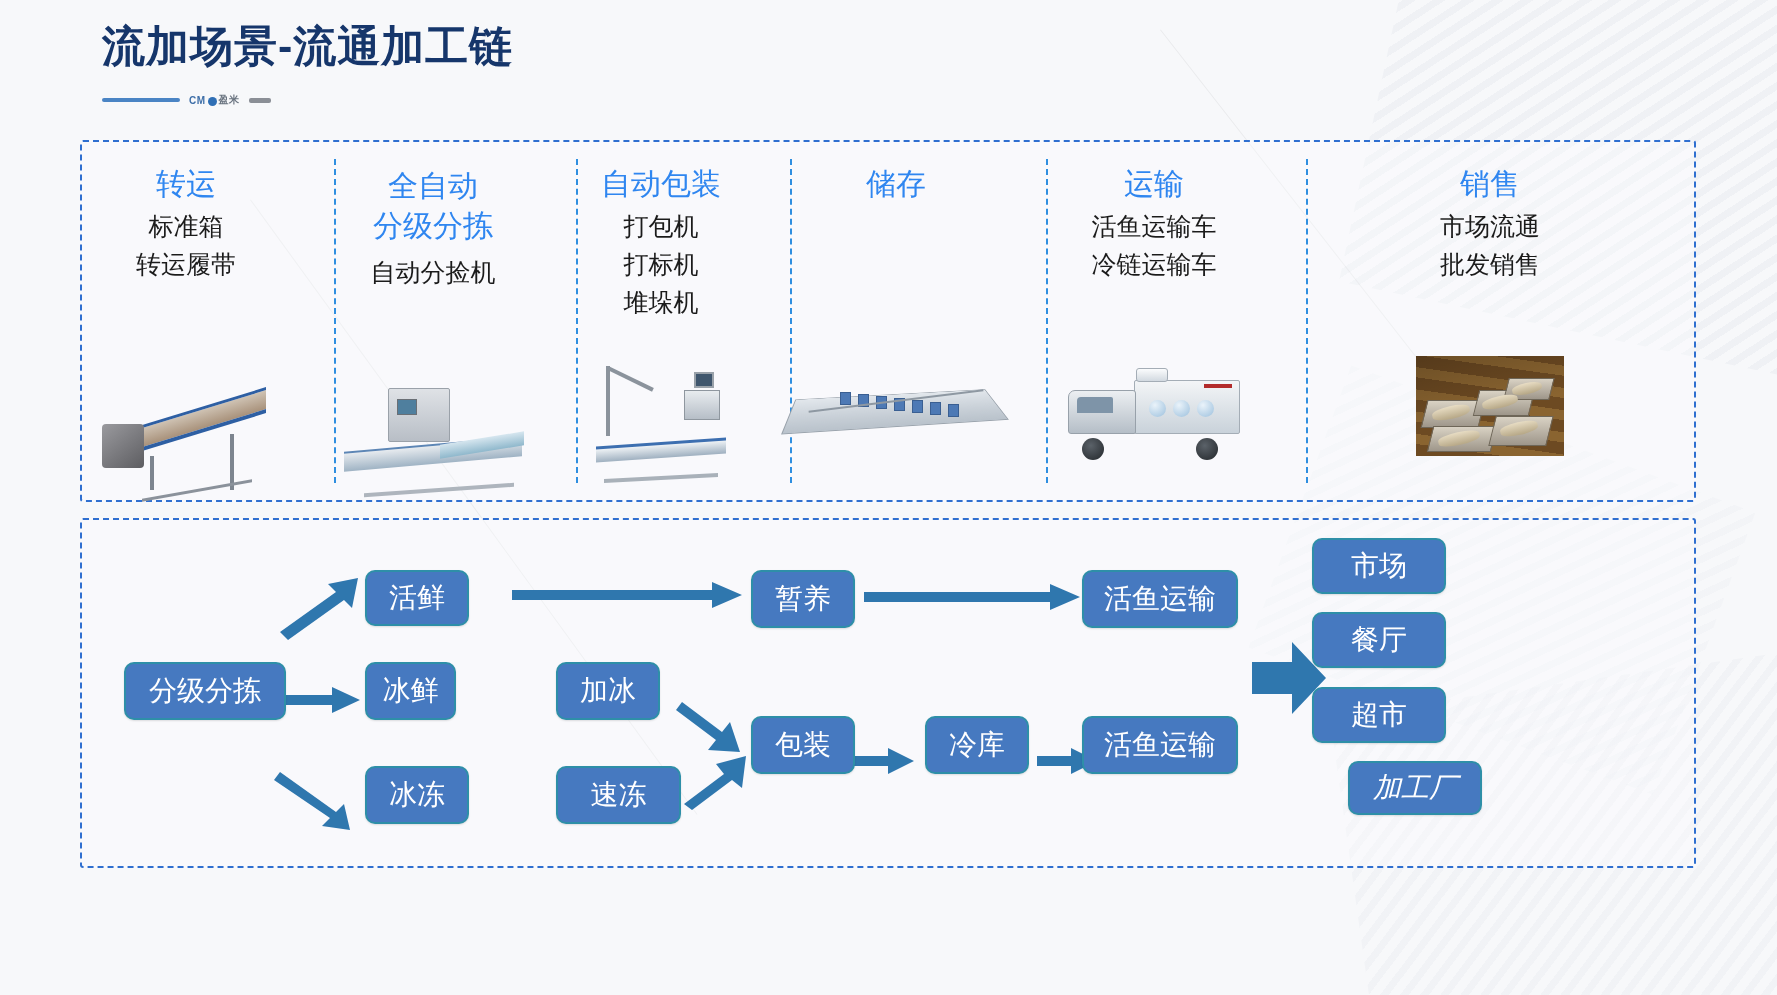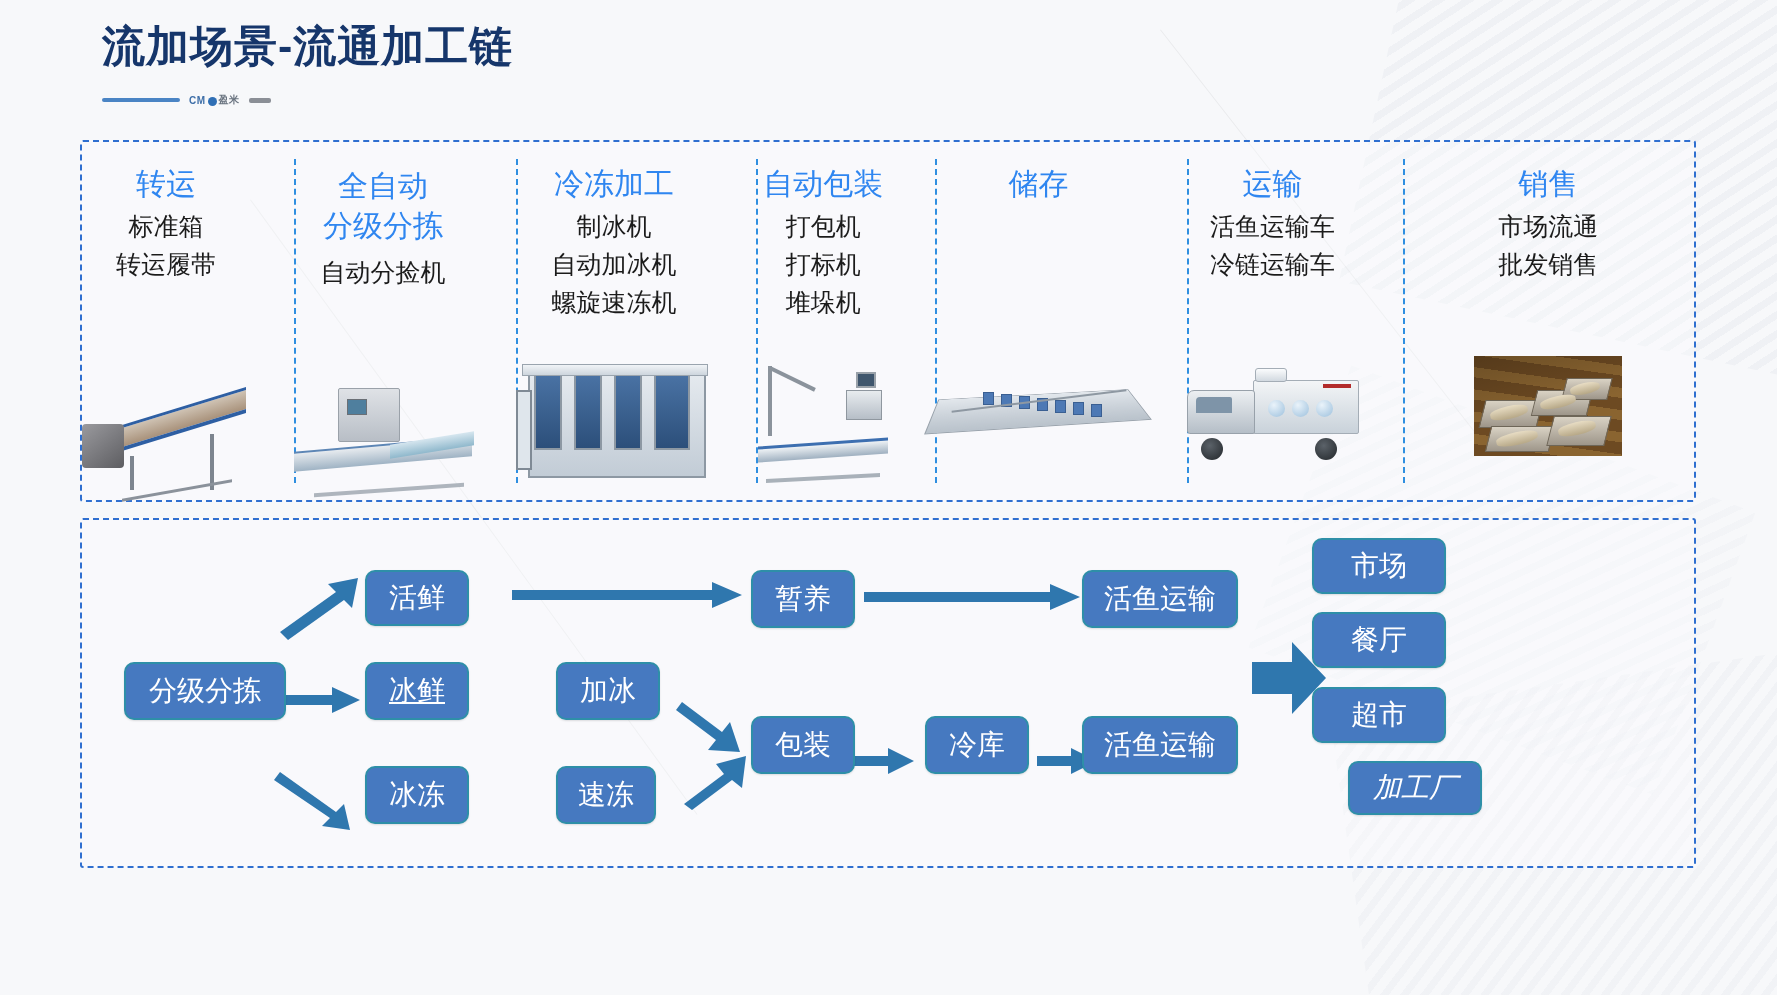--- a/index.html
+++ b/index.html
@@ -413,39 +413,20 @@
         <div class="line"></div>
           <div class="line2"></div>
         <div class="cab">
             <div class="screen"></div>
           </div>
         <div class="base"></div>
       </div>
     </div>
   </div>
 
-  <div class="stage" style="width:240px">
-    <div class="stage-title">冷冻加工</div>
-    <div class="stage-items">
-      <div class="stage-item">制冰机</div>
-      <div class="stage-item">自动加冰机</div>
-      <div class="stage-item">螺旋速冻机</div>
-    </div>
-    <div class="stage-photo">
-      <div class="ph ph-freezer">
-        <div class="body"></div>
-        <div class="win w1"></div>
-          <div class="win w2"></div>
-        <div class="win w3"></div>
-          <div class="win w4"></div>
-        <div class="top"></div>
-          <div class="door"></div>
-      </div>
-    </div>
-  </div>
 
   <div class="stage" style="width:170px">
     <div class="stage-title">自动包装</div>
     <div class="stage-items">
       <div class="stage-item">打包机</div>
       <div class="stage-item">打标机</div>
       <div class="stage-item">堆垛机</div>
     </div>
     <div class="stage-photo" style="margin-bottom:20px">
       <div class="ph ph-packer">
@@ -591,24 +572,24 @@
   </div>
 
   <div class="flow-arrow" style="left:1170px;top:120px;">
     <svg width="76" height="76" viewBox="0 0 76 76">
       <path d="M0 22 L40 22 L40 2 L74 38 L40 74 L40 54 L0 54 Z" fill="#2f77ae"></path>
     </svg>
   </div>
 
   <div class="flow-box" style="left:42px;  top:142px; width:162px; height:58px;">分级分拣</div>
   <div class="flow-box" style="left:283px; top:50px;  width:104px; height:56px;">活鲜</div>
-  <div class="flow-box" style="left:283px; top:142px; width:104px; height:58px;text-decoration:underline;">冰鲜</div>
+  <div class="flow-box" style="left:283px; top:142px; width:91px; height:58px;">冰鲜</div>
   <div class="flow-box" style="left:283px; top:246px; width:104px; height:58px;">冰冻</div>
   <div class="flow-box" style="left:474px; top:142px; width:104px; height:58px;">加冰</div>
-  <div class="flow-box" style="left:474px; top:246px; width:100px; height:58px;">速冻</div>
+  <div class="flow-box" style="left:474px; top:246px; width:125px; height:58px;">速冻</div>
   <div class="flow-box" style="left:669px; top:50px;  width:104px; height:58px;">暂养</div>
   <div class="flow-box" style="left:669px; top:196px; width:104px; height:58px;">包装</div>
   <div class="flow-box" style="left:1000px;top:50px;  width:156px; height:58px;">活鱼运输</div>
   <div class="flow-box" style="left:843px; top:196px; width:104px; height:58px;">冷库</div>
   <div class="flow-box" style="left:1000px;top:196px; width:156px; height:58px;">活鱼运输</div>
 
   <div class="flow-box" style="left:1230px;top:92px;  width:134px; height:56px;">餐厅</div>
   <div class="flow-box" style="left:1230px;top:18px;  width:134px; height:56px;">市场</div>
   <div class="flow-box" style="left:1230px;top:167px; width:134px; height:56px;">超市</div>
   <div class="flow-box" style="left:1266px;top:241px; width:134px; height:54px;font-style:italic;">加工厂</div>

